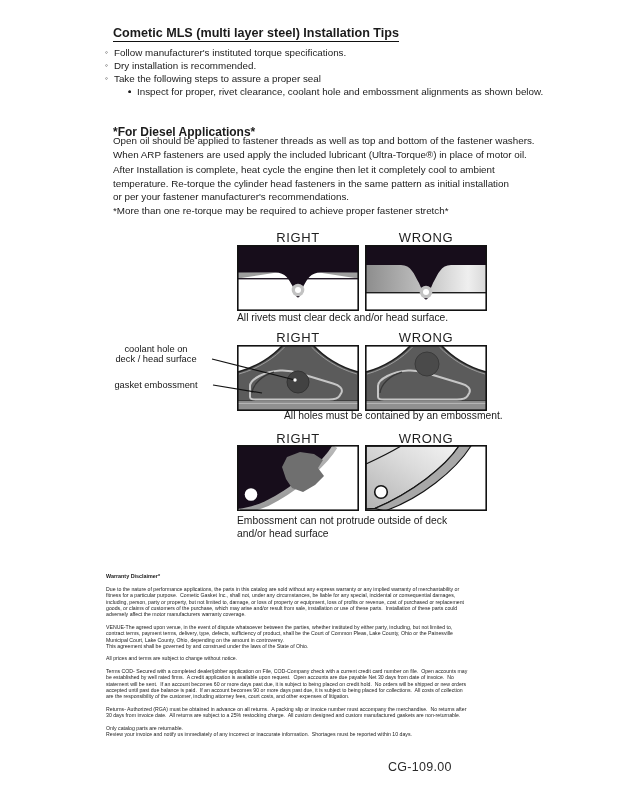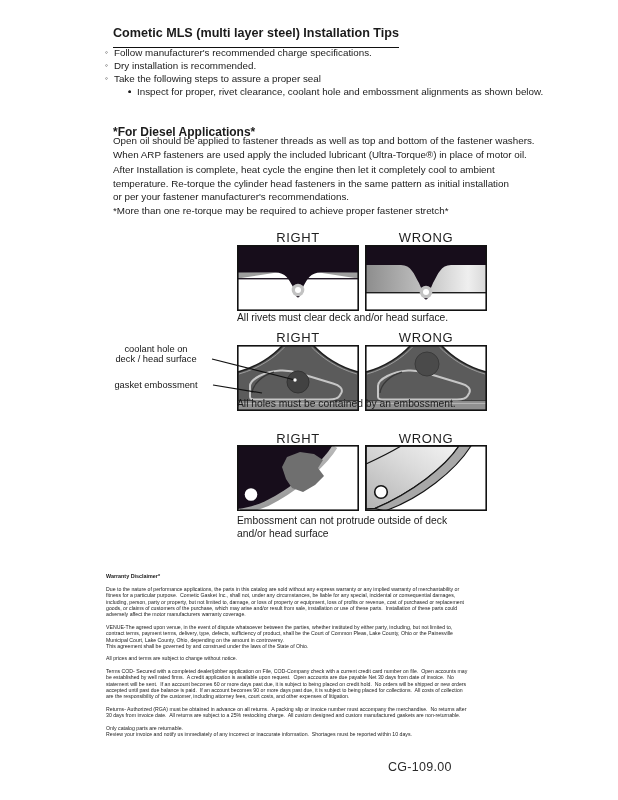--- a/index.html
+++ b/index.html
@@ -6,21 +6,21 @@
   body {
     width:618px; height:800px; background:#ffffff; position:relative;
     font-family:"Liberation Sans", sans-serif; color:#1b1b1b;
     -webkit-text-size-adjust:none;
   }
   .abs { position:absolute; }
   .pre { white-space:pre-wrap; }
 
   
   #title { left:113px; top:26px; font-size:12.6px; font-weight:bold; }
-  #title .u { border-bottom:1.6px solid #111; padding-bottom:7px; }
+  #title .u { border-bottom:1.6px solid #111; padding-bottom:1px; }
   #bullets { left:105px; top:46px; font-size:9.8px; line-height:13px; }
   .bullet { position:relative; padding-left:9px; }
   .bullet .mk { position:absolute; left:0; top:0; font-size:8.5px; }
   .bullet.sub { padding-left:32px; }
   .bullet.sub .mk { left:23px; font-size:9.5px; }
 
   #diesel-heading { left:113px; top:125px; font-size:12px; font-weight:bold; }
   .para { left:113px; width:440px; font-size:9.8px; line-height:13.5px; }
   #para1 { top:134px; }
   #para2 { top:163px; }
@@ -42,21 +42,21 @@
 </head>
 <body>
 
 <div class="abs" id="title">
   <span class="u">Cometic MLS (multi layer steel) Installation Tips</span>
 </div>
 
 <div class="abs" id="bullets">
   <div class="bullet">
     <span class="mk">◦</span>
-    <span>Follow manufacturer's recommended charge specifications.</span>
+    <span>Follow manufacturer's instituted torque specifications.</span>
   </div>
   <div class="bullet">
     <span class="mk">◦</span>
     <span>Dry installation is recommended.</span>
   </div>
   <div class="bullet">
     <span class="mk">◦</span>
     <span>Take the following steps to assure a proper seal</span>
   </div>
   <div class="bullet sub">
@@ -153,21 +153,21 @@
   <circle cx="62" cy="19" r="12" fill="#4a4a4a" stroke="#3a3a3a" stroke-width="1"></circle>
   <rect x="0.8" y="0.8" width="120.4" height="64.4" fill="none" stroke="#121212" stroke-width="1.6"></rect>
 </svg>
 
 <svg class="abs" style="left:211px; top:352px; width:92px; height:46px; overflow:visible;" viewBox="0 0 92 46">
   <line x1="1" y1="7" x2="84" y2="28" stroke="#111111" stroke-width="1.2"></line>
   <circle cx="84" cy="28" r="1.7" fill="#ffffff"></circle>
   <line x1="2" y1="33" x2="51" y2="41" stroke="#111111" stroke-width="1.2"></line>
 </svg>
 
-<div class="abs cap" style="top:398px;">All holes must be contained by an embossment.</div>
+<div class="abs cap" style="top:410px;margin-left:47px;">All holes must be contained by an embossment.</div>
 
 <div class="abs dlabel" style="left:237px; top:431px;">RIGHT</div>
 <div class="abs dlabel" style="left:365px; top:431px;">WRONG</div>
 
 <svg class="abs panel" style="left:237px; top:445px;" viewBox="0 0 122 66">
   <defs>
     <linearGradient id="band" x1="0" y1="0" x2="0.6" y2="1">
       <stop offset="0" stop-color="#e2e2e2"></stop>
         <stop offset="1" stop-color="#8a8a8a"></stop>
     </linearGradient>

